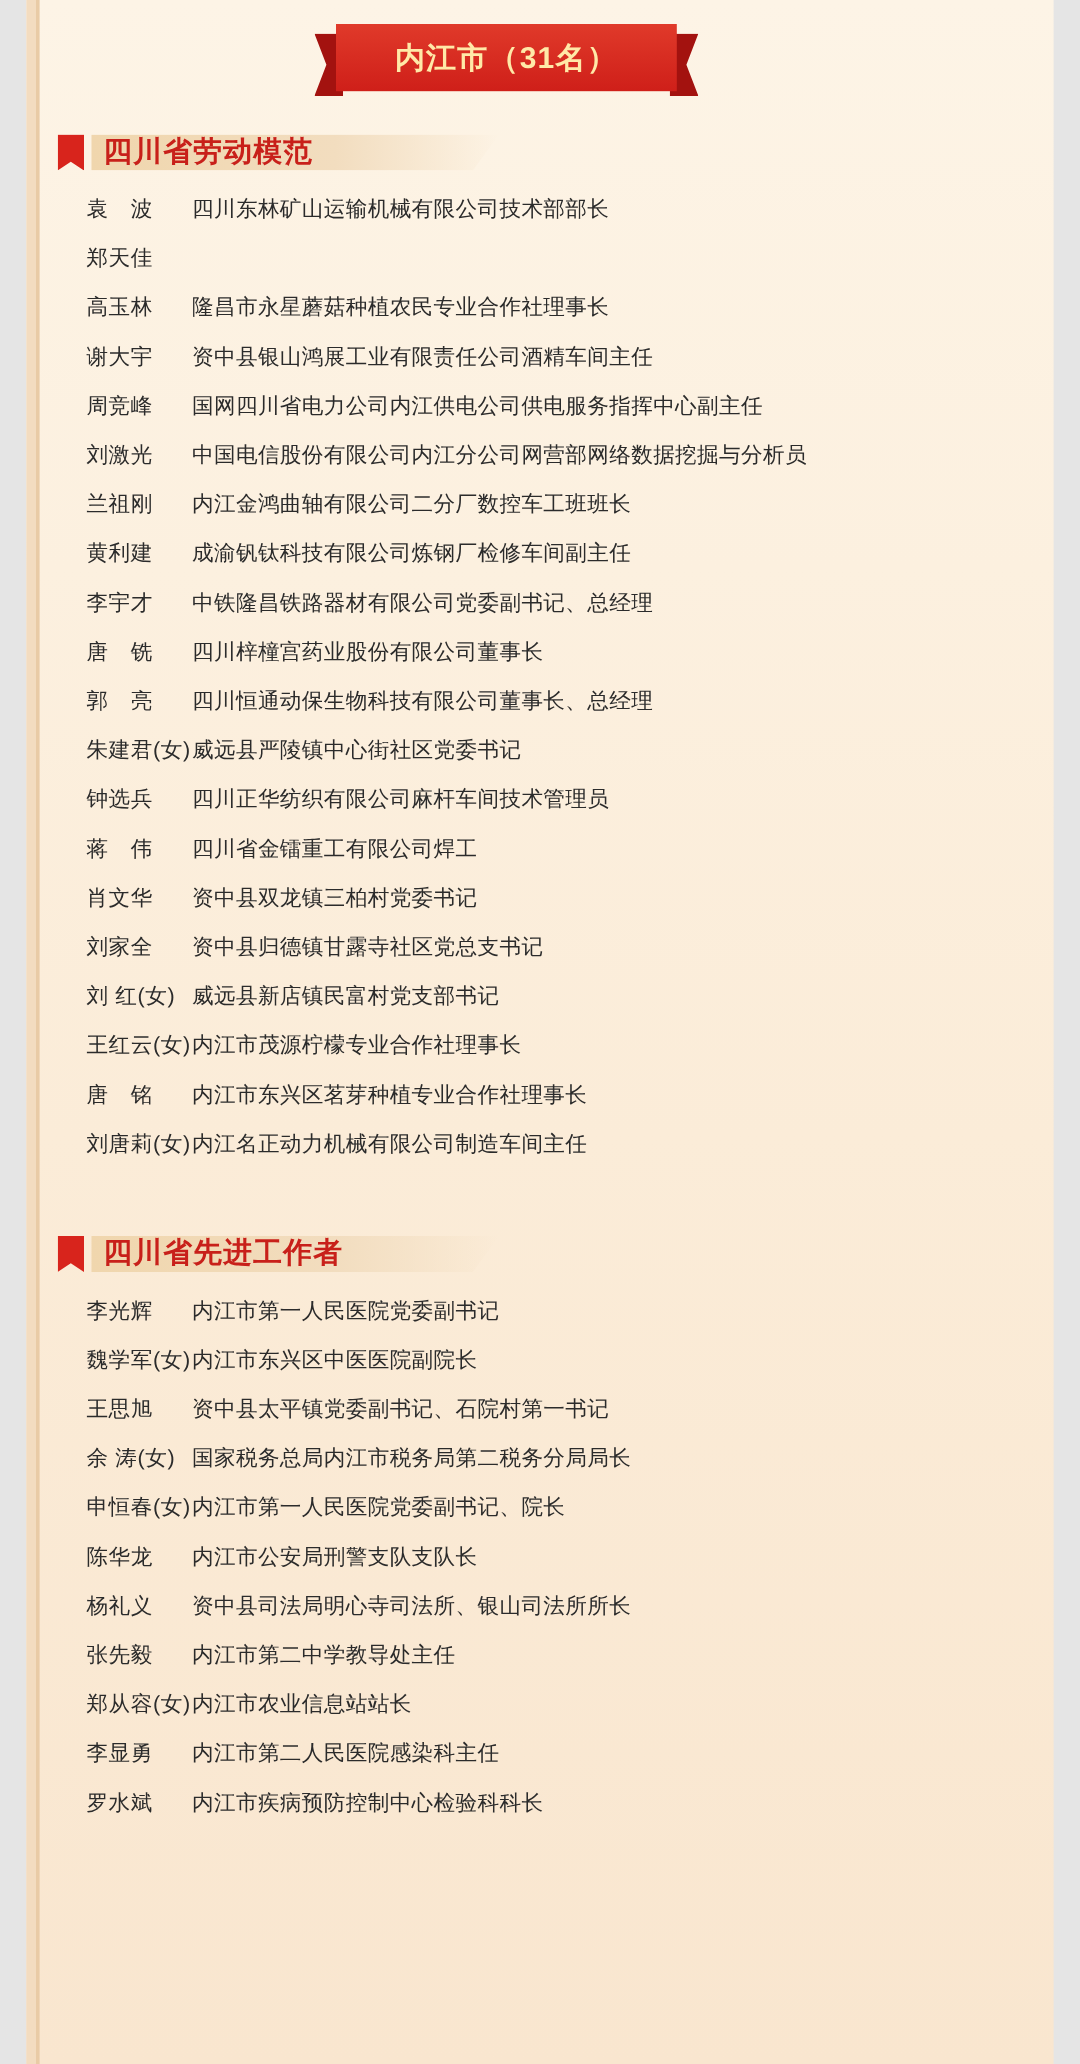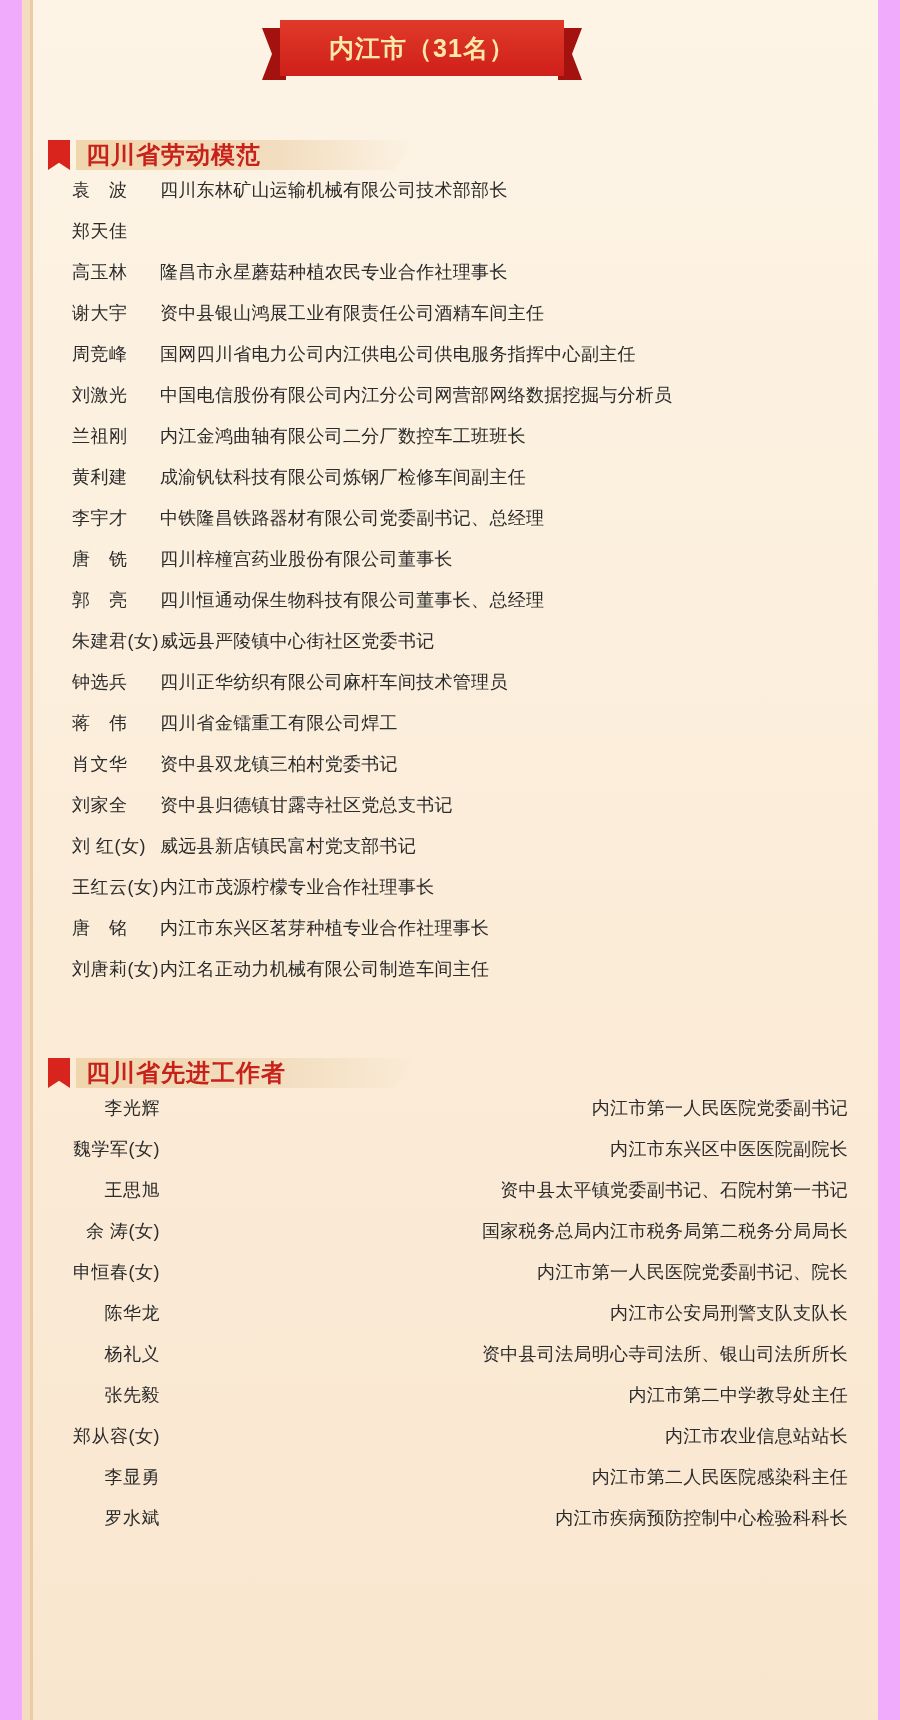--- a/index.html
+++ b/index.html
@@ -10,21 +10,21 @@
     width: 900px;
     height: 1720px;
     background: #d32222;
     font-family: "Liberation Sans", "DejaVu Sans", sans-serif;
     overflow: hidden;
   }
   .page {
     position: relative;
     width: 900px;
     height: 1720px;
-    background: #f0abfc;
+    background: #e5e5e5;
     box-sizing: border-box;
   }
   .paper {
     position: absolute;
     left: 22px;
     top: 0;
     width: 856px;
     height: 1720px;
     background: linear-gradient(180deg, #fdf4e6 0%, #fbecd8 55%, #f9e6cf 100%);
     box-sizing: border-box;
@@ -90,21 +90,20 @@
 
   
   .section {
     position: absolute;
     left: 48px;
     width: 800px;
   }
   .sec-head {
     position: relative;
     height: 42px;
-    margin-top: 28px;
   }
   .sec-head .flag {
     position: absolute;
     left: 0;
     top: 4px;
     width: 22px;
     height: 30px;
     background: #d8241c;
     clip-path: polygon(0 0, 100% 0, 100% 100%, 50% 76%, 0 100%);
   }
@@ -123,20 +122,21 @@
     top: 3px;
     font-size: 24px;
     font-weight: bold;
     color: #c8201a;
     letter-spacing: 1px;
     line-height: 32px;
   }
 
   
   .list {
+    margin-top: 12px;
   }
   .row {
     display: flex;
     align-items: baseline;
     height: 41px;
     font-size: 18px;
     color: #2b2b2b;
   }
   .name {
     width: 112px;
@@ -250,21 +250,21 @@
           <span class="name">唐　铭</span>
           <span class="desc">内江市东兴区茗芽种植专业合作社理事长</span>
         </div>
       <div class="row">
           <span class="name">刘唐莉(女)</span>
           <span class="desc">内江名正动力机械有限公司制造车间主任</span>
         </div>
     </div>
   </div>
 
-  <div class="section" style="top:1026px;text-align:right;">
+  <div class="section" style="top:1026px;">
     <div class="sec-head">
       <div class="flag"></div>
       <div class="bar"></div>
       <div class="sec-title">四川省先进工作者</div>
     </div>
     <div class="list">
       <div class="row">
           <span class="name">李光辉</span>
           <span class="desc">内江市第一人民医院党委副书记</span>
         </div>

